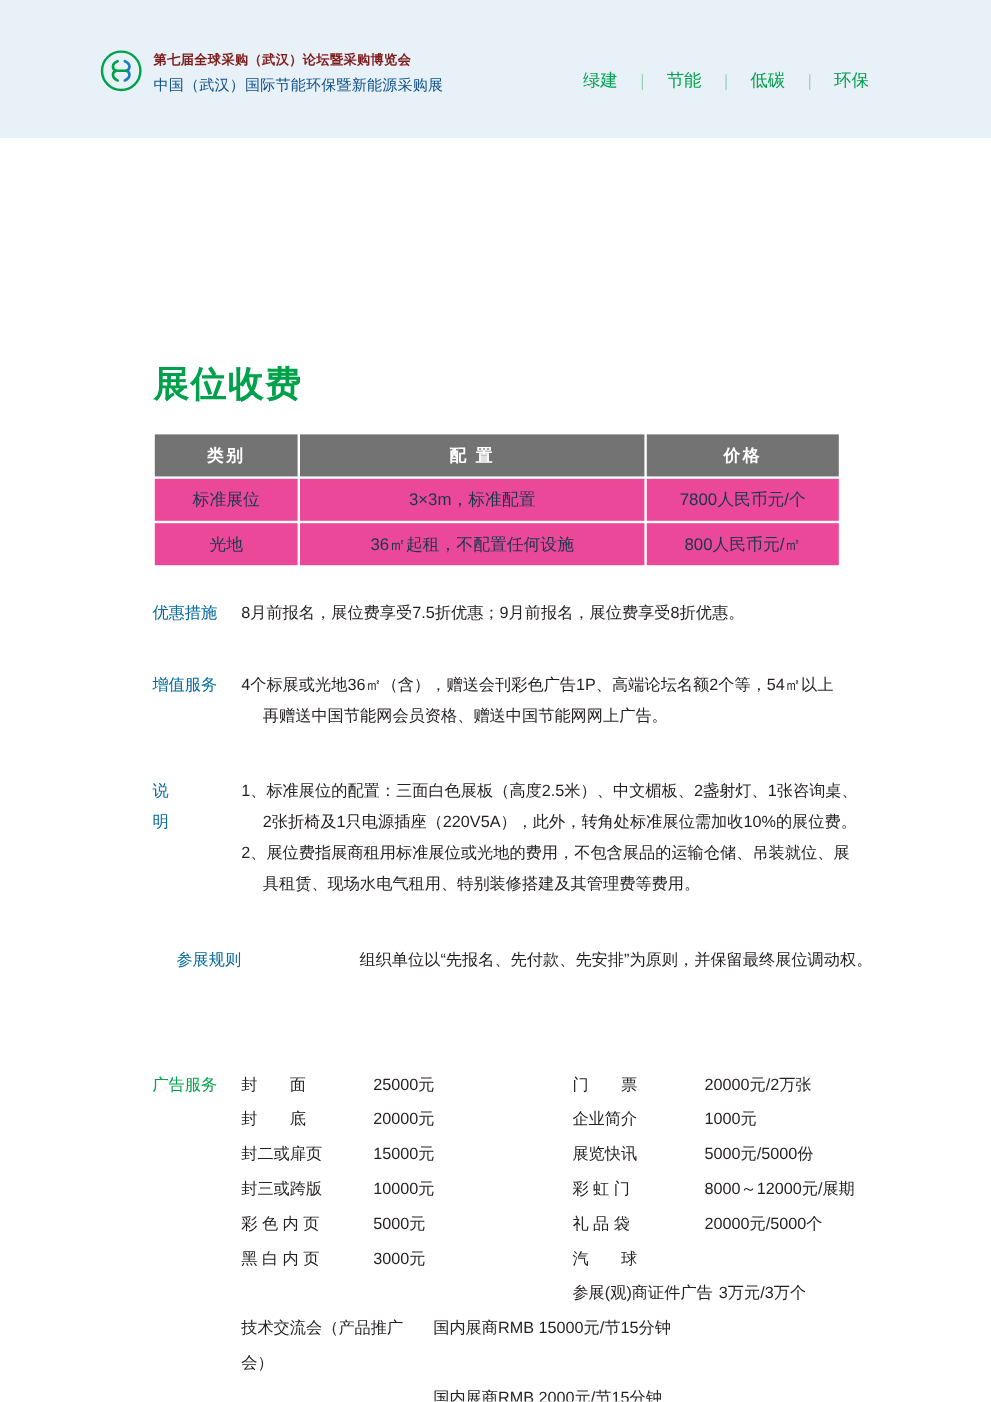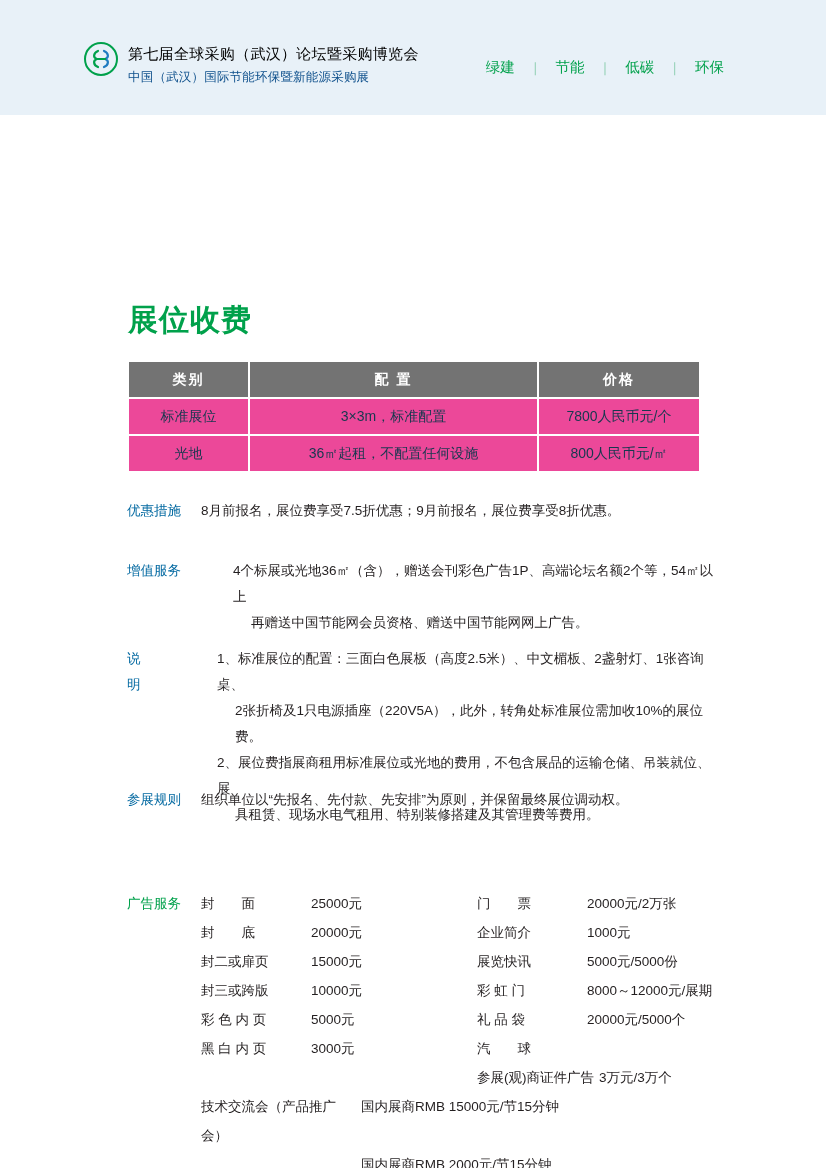--- a/index.html
+++ b/index.html
@@ -38,23 +38,23 @@
     justify-content: center;
   }
   .logo-mark svg { display: block; }
   .logo-text {
     position: absolute;
     left: 128px;
     top: 43px;
     line-height: 1.45;
   }
   .logo-line1 {
-    font-size: 15px;
-    font-weight: normal;
-    color: #000000;
+    font-size: 11px;
+    font-weight: bold;
+    color: #7f1d1d;
     letter-spacing: 0.3px;
   }
   .logo-line2 {
     font-size: 12.5px;
     color: #0d4f8b;
     letter-spacing: 0.2px;
     margin-top: 3px;
   }
   .header-nav {
     position: absolute;
@@ -126,23 +126,23 @@
   }
   .note-row { display: flex; }
   .note-row .lbl {
     width: 74px;
     flex: 0 0 74px;
     color: #0369a1;
   }
   .note-row .body { flex: 1; }
 
   .note1 { left: 127px; top: 383px; width: 600px; }
-  .note2 { left: 127px; top: 443px; width: 592px; gap: 32px; }
-  .note3 { left: 127px; top: 531px; width: 592px; gap: 16px; }
-  .note4 { left: 127px; top: 672px; width: 600px; }
+  .note2 { left: 127px; top: 443px; width: 592px; }
+  .note3 { left: 127px; top: 531px; width: 592px; }
+  .note4 { left: 127px; top: 672px; width: 600px; text-align: right; }
   .note5 { left: 127px; top: 774px; width: 620px; }
 
   .note3 .lbl { letter-spacing: 14px; }
   .indent-1 { padding-left: 18px; }
 
   
   .ads-wrap { display: flex; }
   .ads-label {
     width: 74px;
     flex: 0 0 74px;

